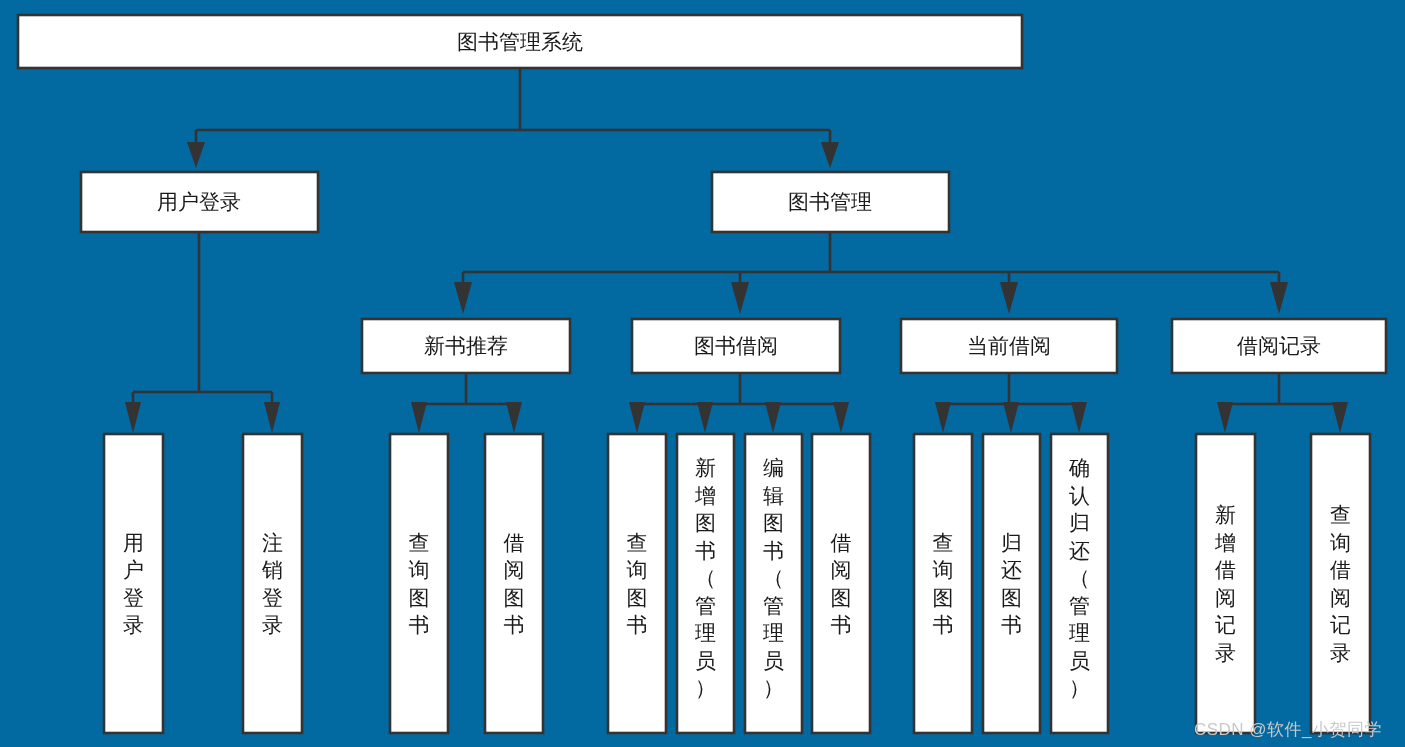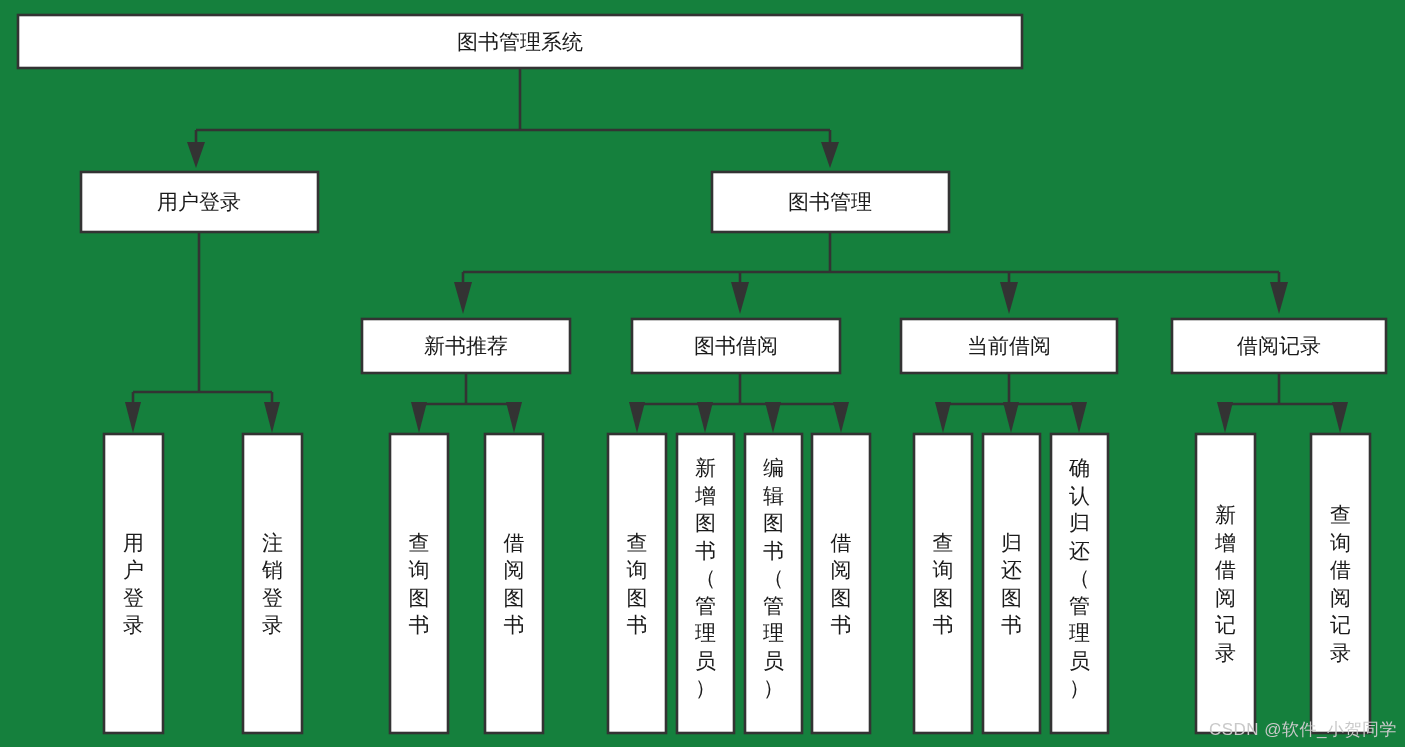--- a/index.html
+++ b/index.html
@@ -10,21 +10,21 @@
   body {
     width: 1405px;
     height: 747px;
     font-family: "Liberation Sans", "DejaVu Sans", sans-serif;
     overflow: hidden;
   }
   #diagram-root {
     position: relative;
     width: 1405px;
     height: 747px;
-    background: #15803d;
+    background: #0369a1;
   }
   svg#flowchart {
     position: absolute;
     left: 0;
     top: 0;
     width: 1405px;
     height: 747px;
   }
   .node-box {
     fill: #ffffff;
@@ -49,21 +49,21 @@
     stroke-width: 2.6;
     fill: none;
     stroke-linecap: butt;
   }
   .arrow-head {
     fill: #333333;
     stroke: none;
   }
   .watermark {
     position: absolute;
-    right: 8px;
+    right: 23px;
     bottom: 6px;
     font-family: "Liberation Sans", "DejaVu Sans", sans-serif;
     font-size: 17px;
     color: #c9c9c9;
     letter-spacing: 0.5px;
     white-space: nowrap;
     pointer-events: none;
   }
 </style>
 </head>

